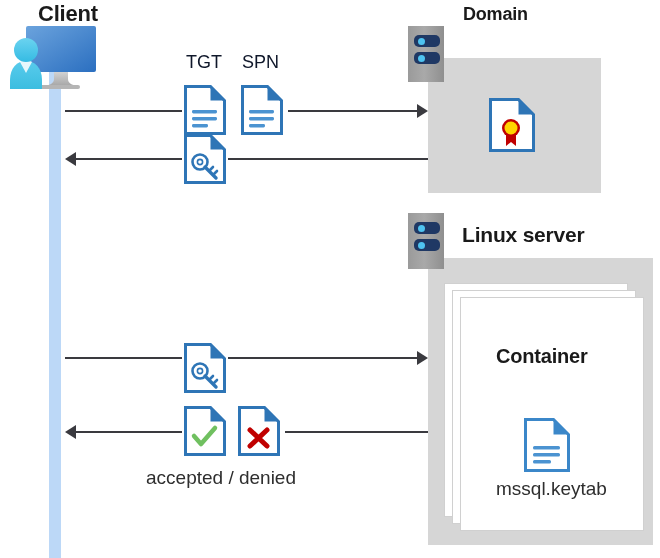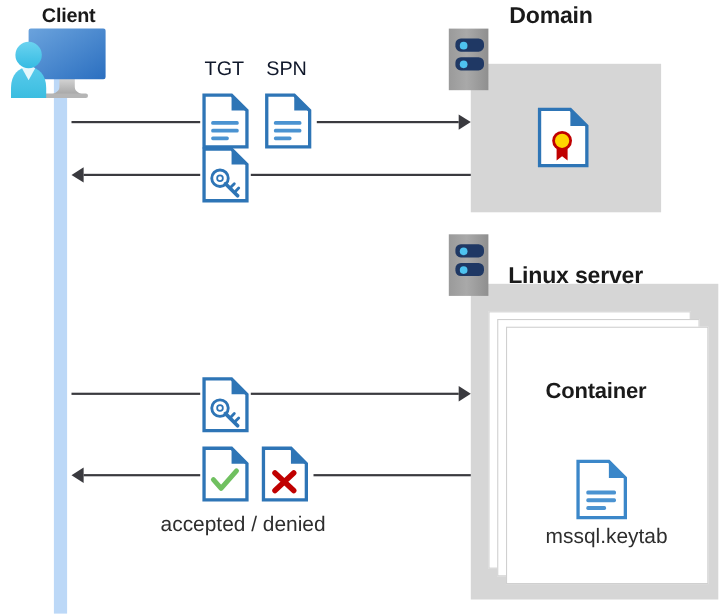--- a/index.html
+++ b/index.html
@@ -12,22 +12,22 @@
   }
   #canvas{position:relative;width:660px;height:558px;}
 
   
   .abs{position:absolute;}
 
   
   .title-bold{
     font-weight:bold;color:#1a1a1a;letter-spacing:-0.2px;
   }
-  .lbl-client{font-size:18px;line-height:24px;}
-  .lbl-dc{font-size:21px;line-height:25px;}
+  .lbl-client{font-size:22px;line-height:24px;}
+  .lbl-dc{font-size:18px;line-height:25px;}
   .lbl-linux{font-size:21px;line-height:25px;}
   .lbl-container{font-size:20px;line-height:24px;margin-top:32px;}
   .lbl-small{font-size:18px;color:#0f172a;font-weight:normal;}
   .lbl-doc{font-size:19px;color:#2e2e2e;font-weight:normal;}
 
   
   .lifeline{
     background:#bcd8f7;
   }
 
@@ -138,21 +138,21 @@
 
   <div class="abs greybox" style="left:428px;top:258px;width:225px;height:287px;"></div>
 
   <div class="abs rack" style="left:408px;top:213px;width:36px;height:56px;">
     <div class="rack-bar" style="left:6px;top:9px;width:26px;height:12px;"></div>
     <div class="rack-led" style="left:10px;top:12px;width:7px;height:7px;"></div>
     <div class="rack-bar" style="left:6px;top:26px;width:26px;height:12px;"></div>
     <div class="rack-led" style="left:10px;top:29px;width:7px;height:7px;"></div>
   </div>
 
-  <div class="abs title-bold lbl-linux" style="left:462px;top:222px;margin-top:16px;">Linux server</div>
+  <div class="abs title-bold lbl-linux" style="left:462px;top:222px;">Linux server</div>
 
   <div class="abs card" style="left:444px;top:283px;width:182px;height:232px;"></div>
   <div class="abs card" style="left:452px;top:290px;width:182px;height:232px;"></div>
   <div class="abs card" style="left:460px;top:297px;width:182px;height:232px;"></div>
 
   <div class="abs title-bold lbl-container" style="left:496px;top:312px;">Container</div>
 
 
   <div class="abs" style="left:524px;top:418px;width:46px;height:54px;">
     <svg width="46" height="54" viewBox="0 0 46 54">

